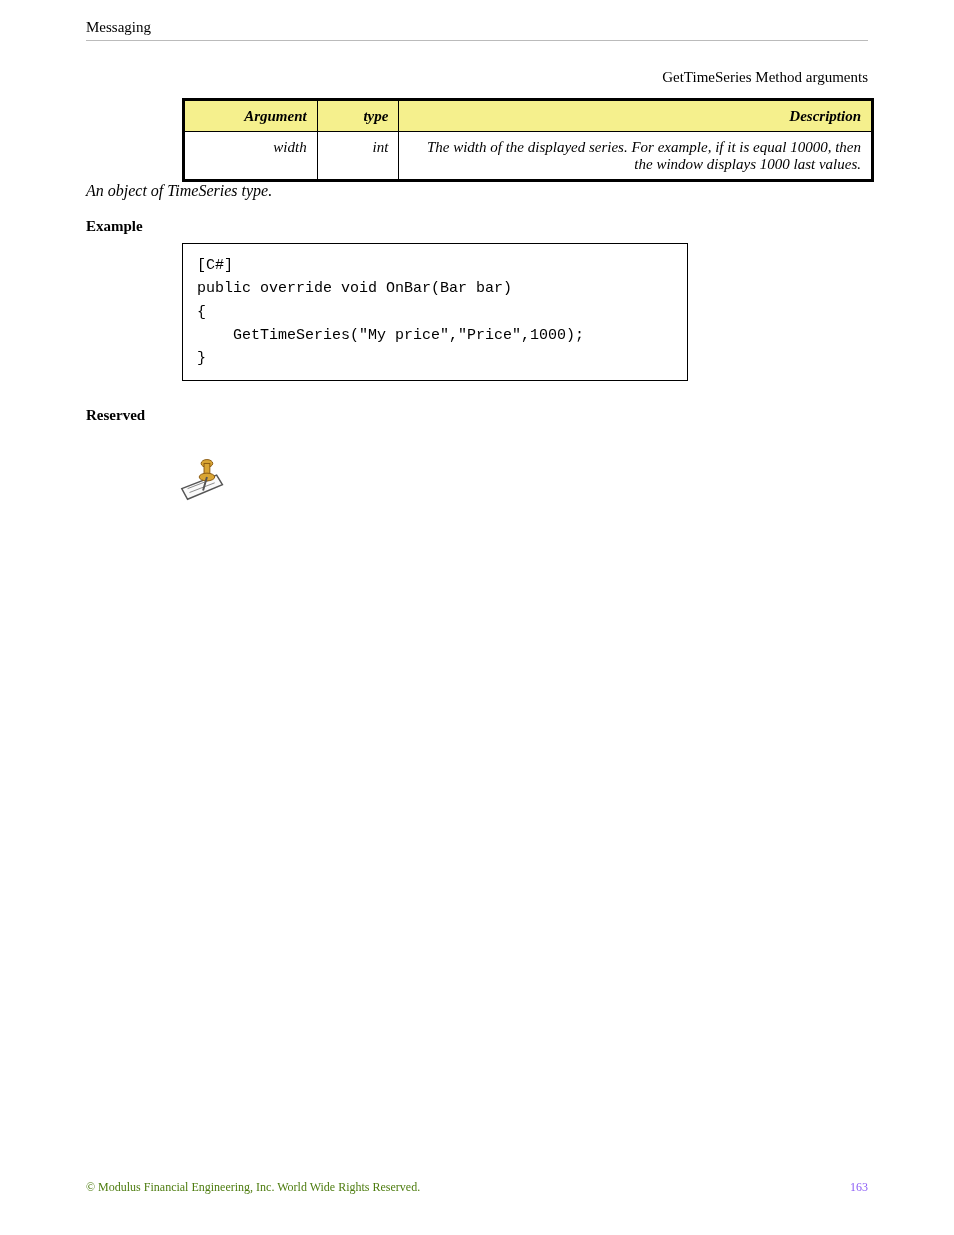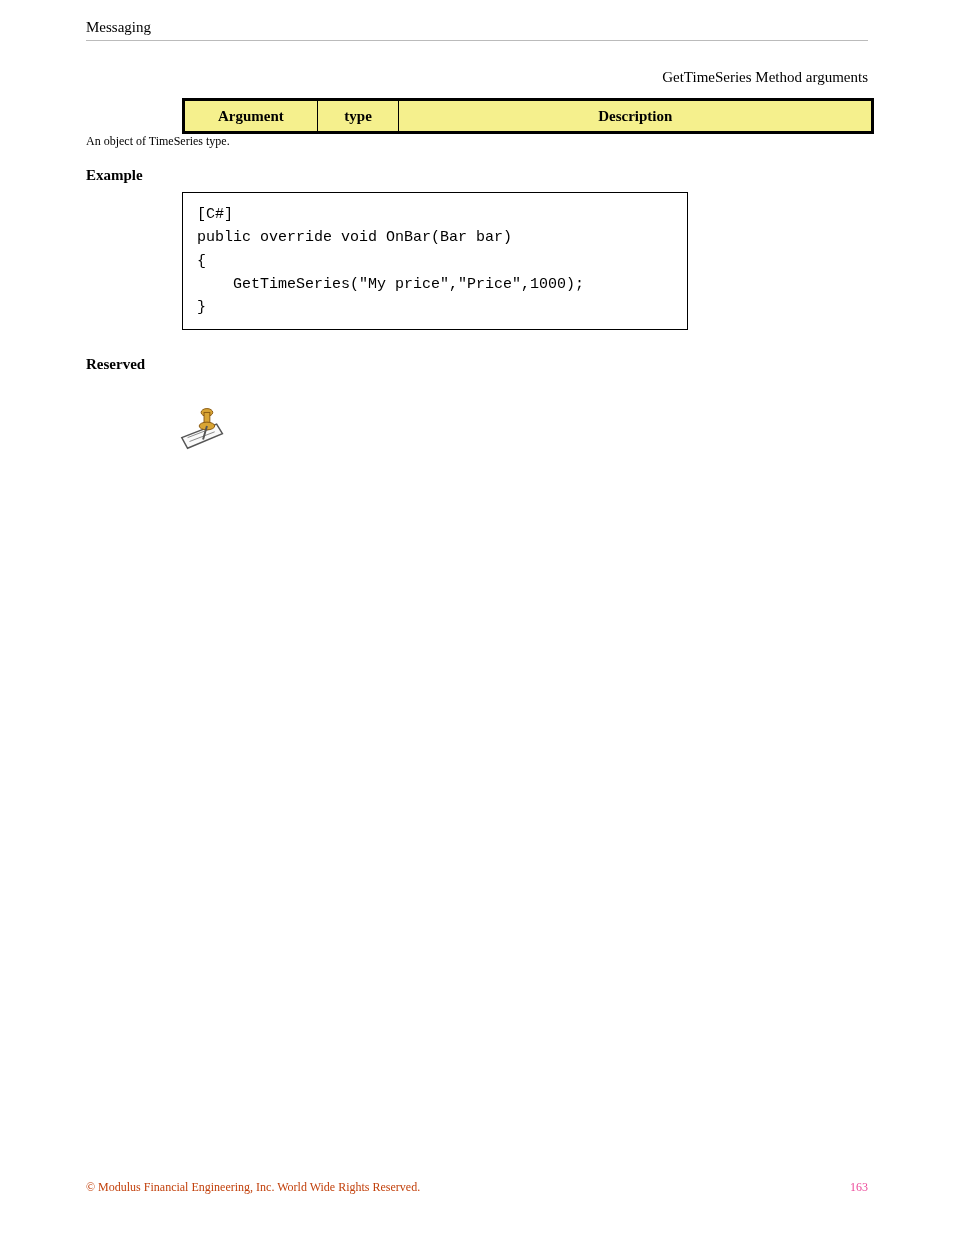--- a/index.html
+++ b/index.html
@@ -28,38 +28,40 @@
   .arg-table {
     border-collapse: collapse;
     margin-left: 96px;
     width: 692px;
     border: 3px solid #000;
   }
   .arg-table th, .arg-table td {
     border: 1px solid #000;
     padding: 7px 10px 6px 10px;
     font-size: 15px;
-    text-align: center;
+    text-align: right;
     vertical-align: top;
+    font-style: italic;
   }
   .arg-table th {
     background: #f5f08d;
     font-weight: bold;
   }
   .arg-table th:nth-child(1), .arg-table td:nth-child(1) { width: 134px; }
   .arg-table th:nth-child(2), .arg-table td:nth-child(2) { width: 82px; }
   .arg-table th:nth-child(3), .arg-table td:nth-child(3) { width: 476px; }
   .returns-label {
     margin: 24px 0 6px 0;
     font-size: 15px;
     font-weight: bold;
   }
   .returns-text {
     margin: 0 0 18px 0;
-    font-size: 12px;
+    font-size: 16px;
+    font-style: italic;
   }
   .example-label {
     margin: 0 0 8px 0;
     font-size: 15px;
     font-weight: bold;
   }
   .code-box {
     border: 1px solid #000;
     margin-left: 96px;
     width: 506px;
@@ -81,28 +83,28 @@
   }
   .remarks-text {
     font-size: 15px;
     line-height: 1.85;
   }
   .footer-left {
     position: absolute;
     left: 86px;
     bottom: 40px;
     font-size: 12px;
-    color: #c2410c;
+    color: #4d7c0f;
   }
   .footer-right {
     position: absolute;
     right: 86px;
     bottom: 40px;
     font-size: 12px;
-    color: #ec4899;
+    color: #8b5cf6;
     margin-top: 48px;
   }
   .arrow { font-family: Arial, sans-serif; }
   .note-icon {
     position: absolute;
     left: 88px;
     top: 14px;
     width: 62px;
     height: 62px;
   }
@@ -119,20 +121,25 @@
 
   <table class="arg-table">
     <thead>
       <tr>
         <th>Argument</th>
         <th>type</th>
         <th>Description</th>
       </tr>
     </thead>
     <tbody>
+      <tr>
+        <td>width</td>
+        <td>int</td>
+        <td>The width of the displayed series. For example, if it is equal 10000, then the window displays 1000 last values.</td>
+      </tr>
     </tbody>
   </table>
 
   <p class="returns-text">An object of TimeSeries type.</p>
 
   <p class="example-label">Example</p>
   <div class="code-box">[C#]
 public override void OnBar(Bar bar)
 {
     GetTimeSeries("My price","Price",1000);

